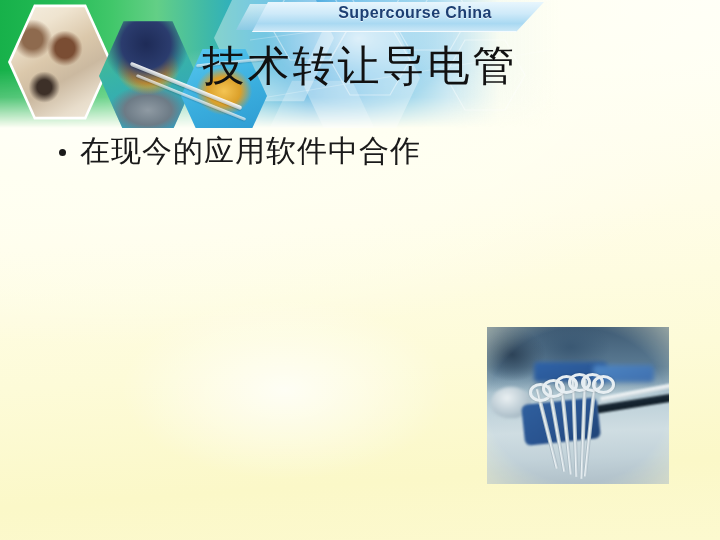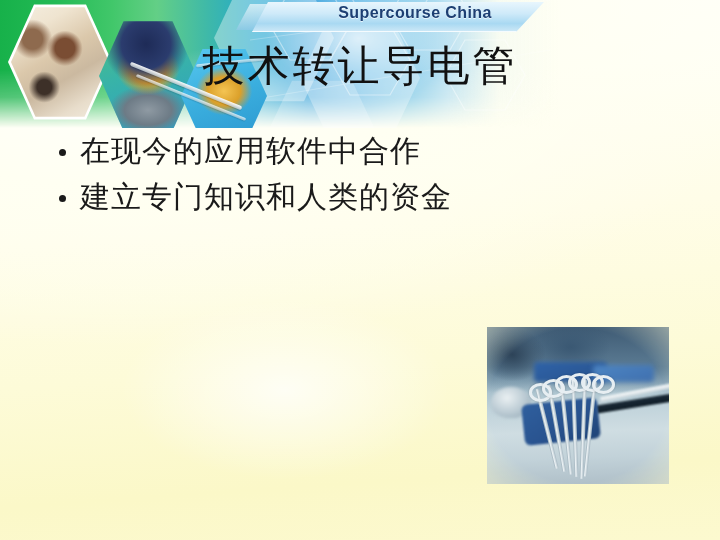--- a/index.html
+++ b/index.html
@@ -366,21 +366,20 @@
 
     <div class="ribbon-tail"></div>
     <div class="ribbon"></div>
     <div class="ribbon-label">Supercourse China</div>
   </div>
 
   <div class="title">技术转让导电管</div>
 
   <ul class="body-list">
     <li>在现今的应用软件中合作</li>
-    <li>建立专门知识和人类的资金</li>
   </ul>
 
   <div class="bloom1"></div>
 
   <div class="photo">
     <div class="surface"></div>
     <div class="backdrop"></div>
     <div class="blue-cloth-top"></div>
     <div class="blue-cloth-top2"></div>
     <div class="bowl"></div>

